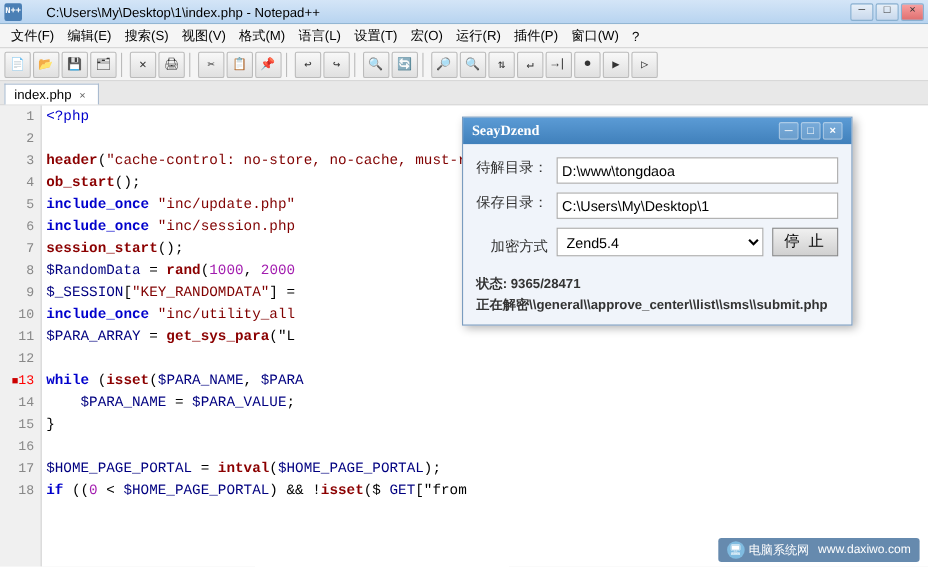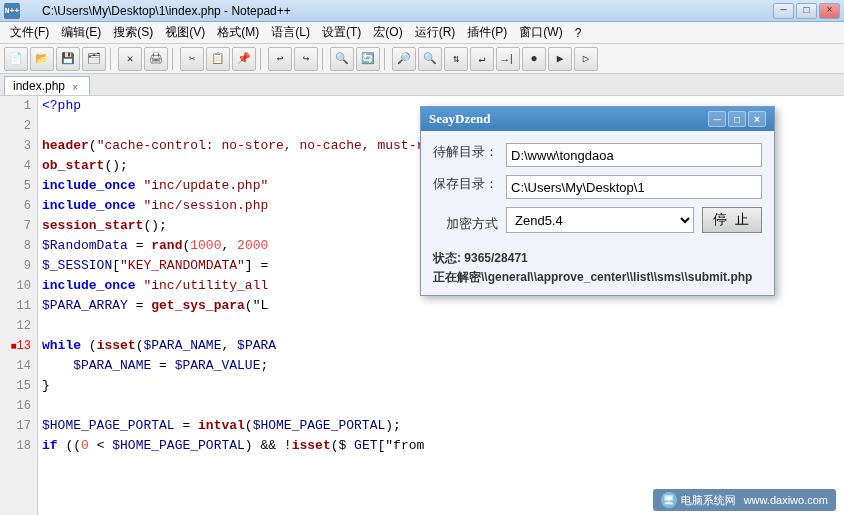--- a/index.html
+++ b/index.html
@@ -167,21 +167,21 @@
       line-height: 20px;
       white-space: pre;
       font-size: 13px;
     }
 
     
     .kw { color: #0000cc; font-weight: bold; }
     .fn { color: #8b0000; font-weight: bold; }
     .str { color: #800000; }
     .var { color: #000080; }
-    .num { color: #ef4444; }
+    .num { color: #a21caf; }
     .php-tag { color: #0000cc; }
     .plain { color: #000; }
 
     
     .dialog-overlay {
       position: absolute;
       top: 0; left: 0; right: 0; bottom: 0;
       pointer-events: none;
     }
     .dialog {

